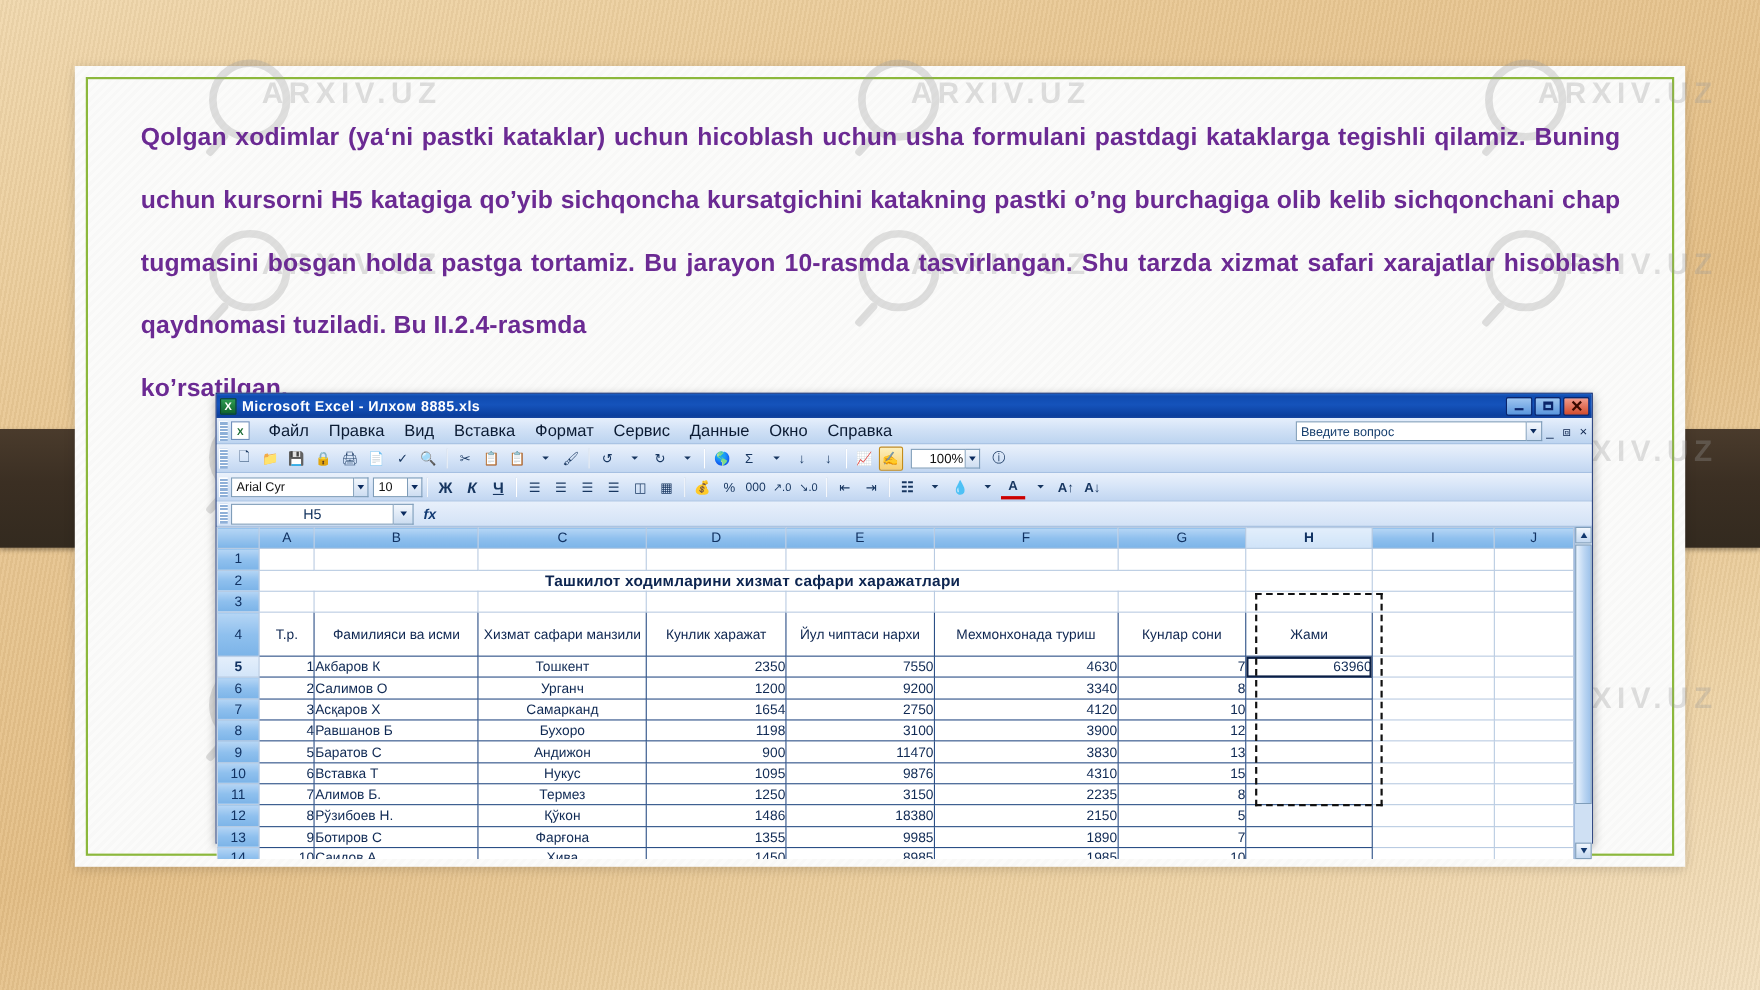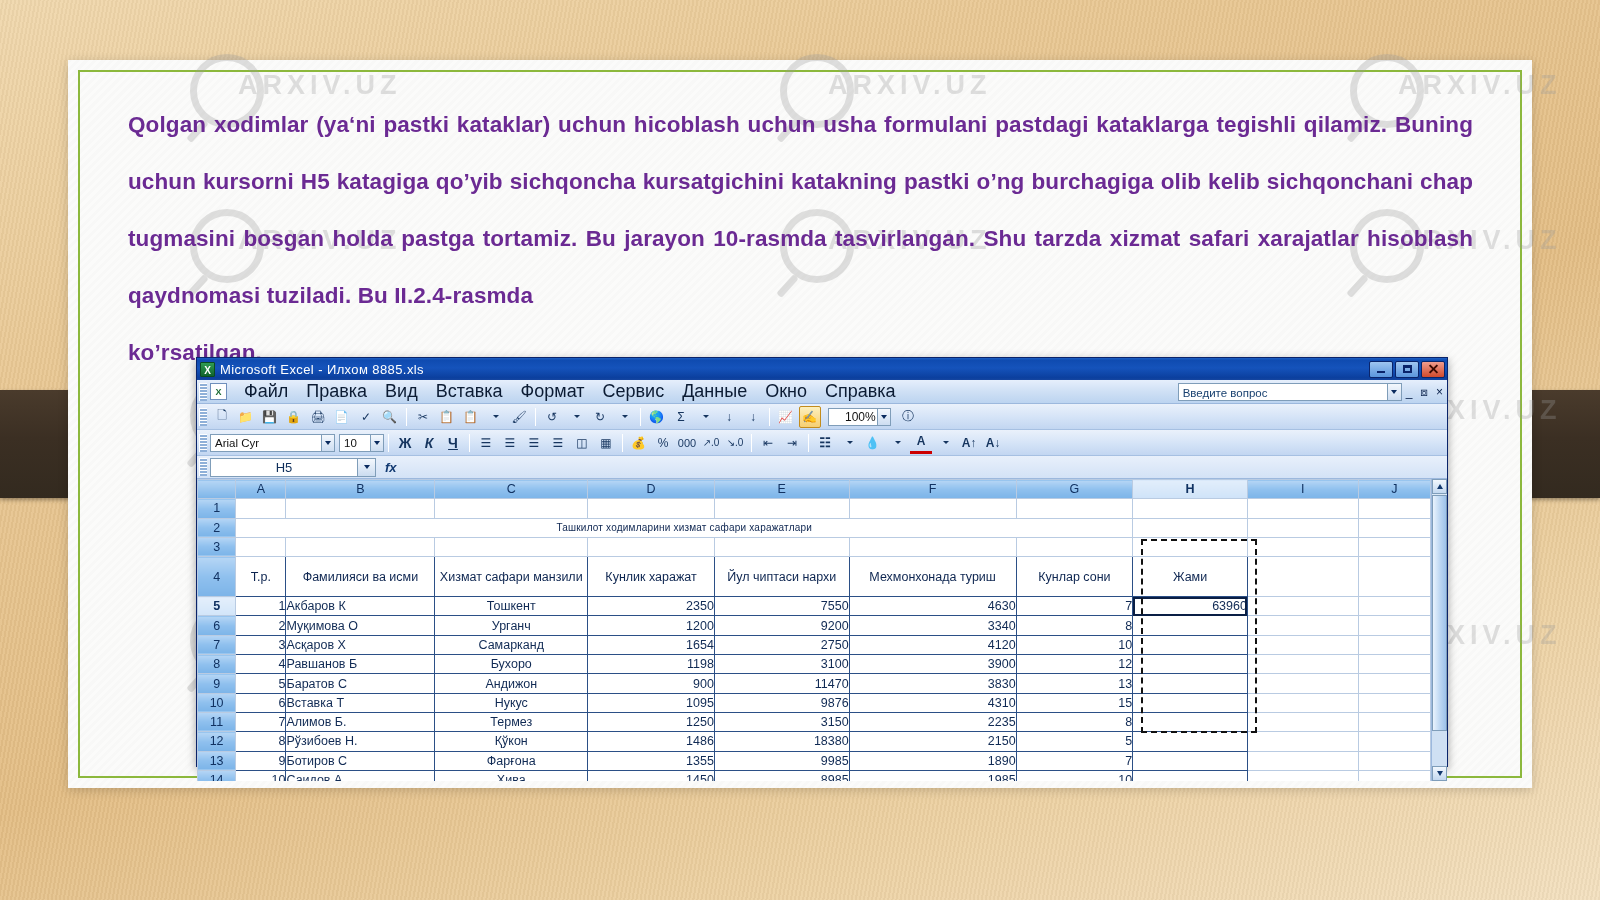--- a/index.html
+++ b/index.html
@@ -68,21 +68,21 @@
   #titlebar {
     height:22px; display:flex; align-items:center;
     background:linear-gradient(180deg,#1c5fc4 0%, #0f4bb0 10%, #1553bb 45%, #0b3f9e 90%, #16469f 100%);
     padding:0 2px 0 3px; color:#fff;
   }
   #titlebar .xl-logo {
     width:15px; height:15px; background:linear-gradient(180deg,#2f9c52,#10632c);
     color:#fff; font-size:10px; font-weight:bold; line-height:15px; text-align:center;
     border:1px solid #0b4b20; margin-right:5px; border-radius:1px;
   }
-  #titlebar .title { font-size:13px; font-weight:normal; letter-spacing:.4px; flex:1; }
+  #titlebar .title { font-size:13px; font-weight:bold; letter-spacing:.4px; flex:1; }
   .wbtn {
     width:24px; height:17px; margin-left:2px;
     background:linear-gradient(180deg,#9ec5f0,#5a96dd);
     border:1px solid #0a246a; border-radius:2px;
     display:flex; align-items:center; justify-content:center;
   }
   .wbtn .glyph { width:9px; height:8px; }
   .wbtn.min .glyph { height:2px; background:#0a246a; margin-top:6px; width:8px; }
   .wbtn.res .glyph { border:2px solid #0a246a; border-top-width:3px; }
   .wbtn.cls { background:linear-gradient(180deg,#f09c8d,#d24a2b); }
@@ -98,21 +98,21 @@
     background:linear-gradient(180deg,#e6effc 0%, #cfe0f5 50%, #bcd4f0 100%);
     border-bottom:1px solid #9cb8dd; padding-left:2px;
   }
   .grip { width:8px; height:18px; margin-right:3px;
           background:repeating-linear-gradient(180deg,#fff 0 1px,#8fb0d8 1px 3px);
           border-left:1px solid #fff; }
   #menubar .doc-ico {
     width:17px;height:17px;margin-right:8px;border:1px solid #6f8fbc;background:#fff;
     font-size:9px;color:#1a6b34;text-align:center;line-height:16px;font-weight:bold;
   }
-  .mi { font-size:18px; color:#0b1b33; padding:2px 9px; white-space:nowrap; }
+  .mi { font-size:15px; color:#0b1b33; padding:2px 9px; white-space:nowrap; }
   #askbox {
     margin-left:auto; display:flex; align-items:center;
   }
   #askbox .inp {
     width:210px; height:18px; background:#fff; border:1px solid #7f9db9;
     font-size:11.5px; color:#18406f; padding:1px 4px; line-height:16px;
   }
   #askbox .caret { width:14px; height:18px; border:1px solid #7f9db9; border-left:0;
     background:linear-gradient(180deg,#f4f8fd,#cdddf1); display:flex; align-items:center; justify-content:center; }
   #askbox .mdash { padding:0 4px; font-size:12px; color:#09204a; }
@@ -172,21 +172,21 @@
   td.rowhdr {
     background:linear-gradient(180deg,#b6d6f5 0%,#8fc0ee 50%,#7cb4e8 100%);
     color:#113262; text-align:center; font-size:12.5px; border:1px solid #5f8fc4; width:38px;
   }
   td.rowhdr.active { background:linear-gradient(180deg,#e4effb,#d2e5f9); font-weight:bold; }
   td.corner { background:linear-gradient(180deg,#b6d6f5,#7cb4e8); border:1px solid #5f8fc4; width:38px; }
   .cell { background:#fff; }
   .c-center { text-align:center; }
   .c-right  { text-align:right; padding-right:3px; }
   .c-left   { text-align:left; padding-left:2px; }
-  .titlecell { font-weight:normal; font-size:10px; text-align:center; color:#0d2550; letter-spacing:.2px; }
+  .titlecell { font-weight:bold; font-size:14px; text-align:center; color:#0d2550; letter-spacing:.2px; }
   .hdrcell { font-size:12.5px; text-align:center; line-height:14px; color:#0d2550; vertical-align:middle; }
   .bx { border:1px solid #2b4f86 !important; }
   .selcell {
     outline:2px solid #0a1f45; outline-offset:-2px; position:relative; font-weight:normal;
   }
   #marching {
     position:absolute; pointer-events:none;
     border:2px dashed #111; z-index:5;
   }
   
@@ -517,21 +517,21 @@
           <td class="cell c-right bx">7550</td>
           <td class="cell c-right bx">4630</td>
           <td class="cell c-right bx">7</td>
           <td class="cell c-right bx selcell">63960</td>
           <td class="cell"></td>
           <td class="cell"></td>
         </tr>
         <tr>
           <td class="rowhdr">6</td>
           <td class="cell c-right bx">2</td>
-          <td class="cell c-left bx">Муқимова  О</td>
+          <td class="cell c-left bx">Салимов  О</td>
           <td class="cell c-center bx">Урганч</td>
           <td class="cell c-right bx">1200</td>
           <td class="cell c-right bx">9200</td>
           <td class="cell c-right bx">3340</td>
           <td class="cell c-right bx">8</td>
           <td class="cell c-right bx"></td>
           <td class="cell"></td>
           <td class="cell"></td>
         </tr>
         <tr>

